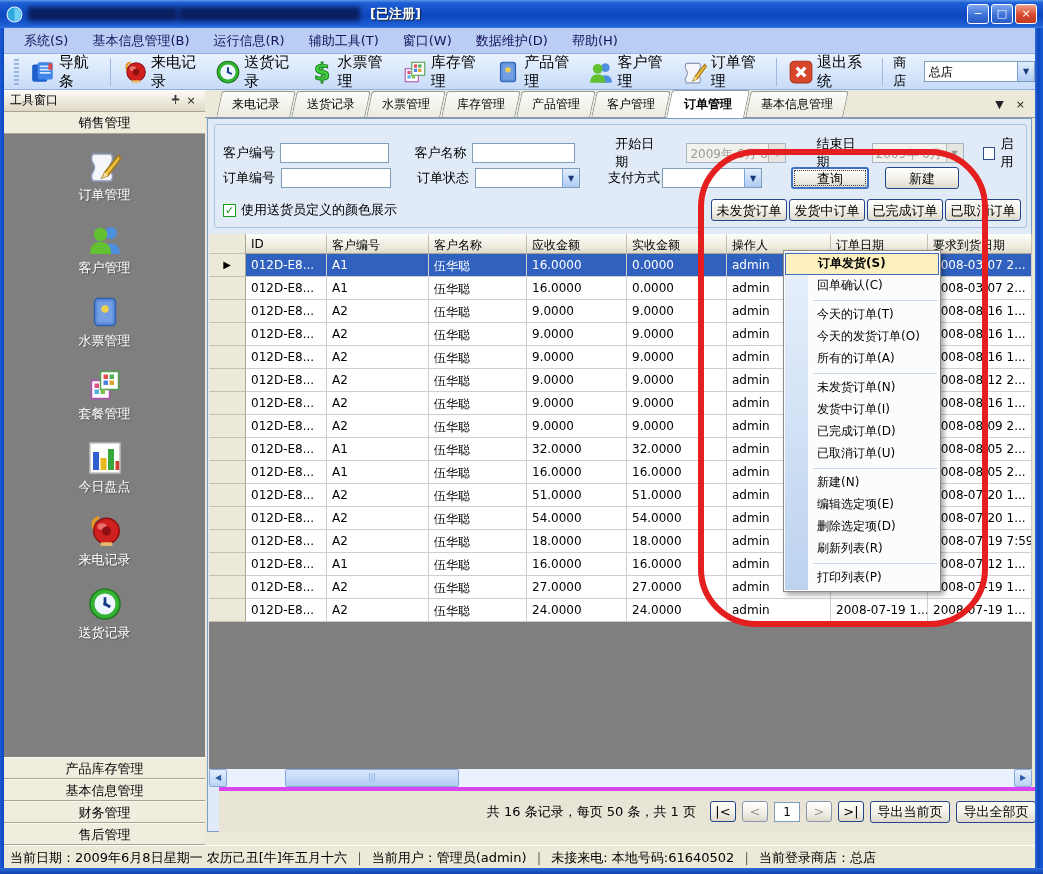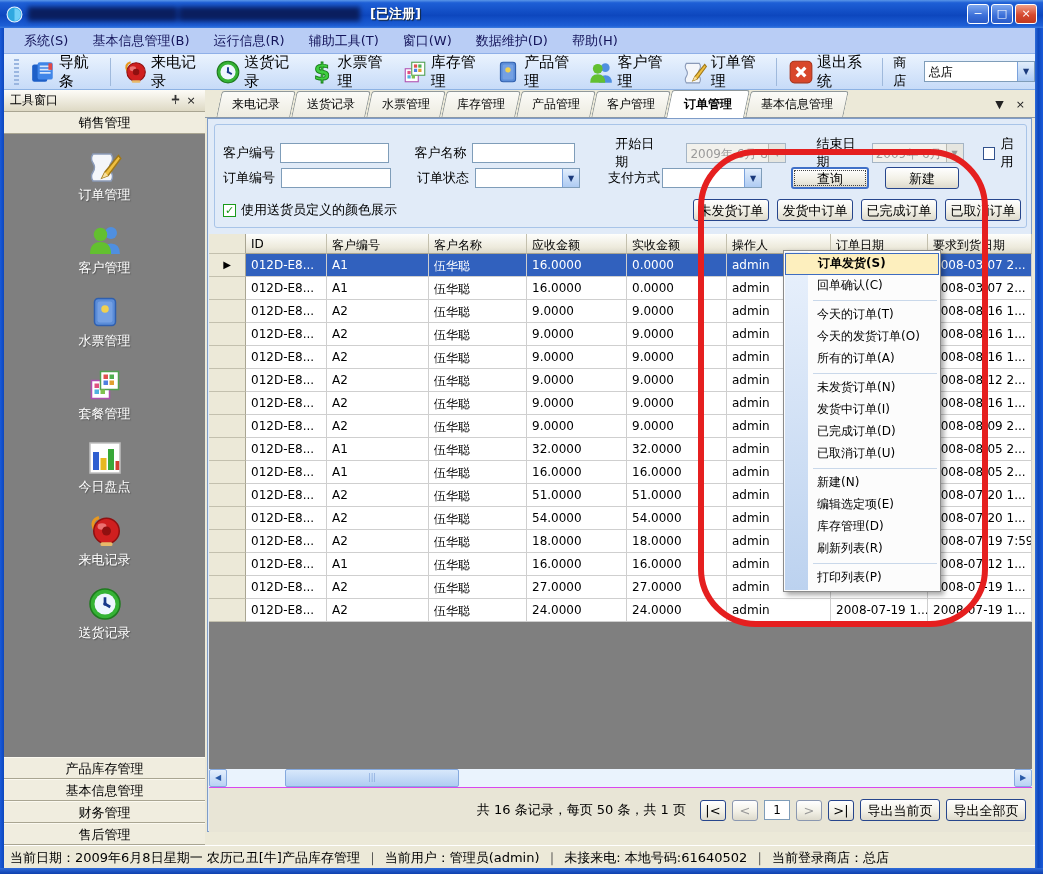--- a/index.html
+++ b/index.html
@@ -99,22 +99,22 @@
   .grayfill { position:absolute; left:1px; top:503px; width:823px; height:147px; background:#7F7F7F; }
 
   .hscroll { position:absolute; left:1px; top:650px; width:823px; height:18px; background:#EAF3FD; display:flex; }
   .hs-arrow { width:18px; height:18px; background:linear-gradient(#E4EFFD,#B9D2F4); border:1px solid #85A9DE;
     border-radius:2px; color:#2A5AA8; font-size:8px; text-align:center; line-height:16px; }
   .hs-track { position:relative; flex:1; }
   .hs-thumb { position:absolute; left:58px; top:0; width:174px; height:18px; border:1px solid #85A9DE; border-radius:2px;
     background:linear-gradient(#D8E8FB,#B0CDF2); }
   .hs-thumb:after { content:"|||"; display:block; text-align:center; color:#88AADD; font-size:8px; line-height:16px; }
 
-  .pager { position:absolute; left:1px; top:668px; width:823px; height:45px; background:#E8E5D6;
-    display:flex; align-items:center; justify-content:flex-end; gap:6px; padding-right:6px; border-top:1px solid #d946ef; }
+  .pager { position:absolute; left:11px; top:668px; width:823px; height:45px; background:#E8E5D6;
+    display:flex; align-items:center; justify-content:flex-end; gap:6px; padding-right:6px; border-top:4px solid #d946ef; }
   .pager .sum { font-size:13px; margin-right:8px; }
   .pg-btn { height:21px; min-width:26px; padding:0 4px; }
   .pg-btn.dis { color:#999; border-color:#8A97B0; }
   .pg-input { width:26px; height:20px; border:1px solid #7F9DB9; background:#fff; text-align:center; font-size:12px; }
   .exp-btn { width:80px; }
 
   
   .statusbar { position:absolute; left:4px; right:8px; top:845px; height:24px; background:#ECE9D8;
     border-top:1px solid #fff; display:flex; align-items:center; padding-left:6px; font-size:13px; }
   .sb-div { margin:0 6px; color:#333; }
@@ -402,21 +402,21 @@
               <span class="dd-btn">▼</span>
           </span>
           <button class="xpbtn focused" style="width:78px;margin-left:29px;">查询</button>
           <button class="xpbtn" style="width:74px;margin-left:16px;">新建</button>
         </div>
         <div class="f-row" style="top:76px;">
           <span style="margin-left:8px;display:flex;align-items:center;">
             <span class="cb">✓</span>
             <span class="cb-label">使用送货员定义的颜色展示</span>
           </span>
-          <span id="status-btns" style="position:absolute;right:5px;display:flex;gap:8px;">
+          <span id="status-btns" style="position:absolute;right:5px;display:flex;gap:2px;">
               <button class="xpbtn" style="width: 76px;">未发货订单</button>
               <button class="xpbtn" style="width: 76px;">发货中订单</button>
               <button class="xpbtn" style="width: 76px;">已完成订单</button>
               <button class="xpbtn" style="width: 76px;">已取消订单</button>
             </span>
         </div>
       </div>
 
       <div class="grid">
         <div class="g-header" id="g-header">
@@ -626,21 +626,21 @@
         <input class="pg-input" value="1" style="">
         <button class="xpbtn pg-btn dis">&gt;</button>
         <button class="xpbtn pg-btn">&gt;|</button>
         <button class="xpbtn exp-btn">导出当前页</button>
         <button class="xpbtn exp-btn">导出全部页</button>
       </div>
     </div>
   </div>
 
   <div class="statusbar" id="statusbar">
-      <span class="sb-seg">当前日期：2009年6月8日星期一 农历己丑[牛]产品库存管理</span>
+      <span class="sb-seg">当前日期：2009年6月8日星期一 农历己丑[牛]年五月十六</span>
       <span class="sb-div">｜</span>
       <span class="sb-seg">当前用户：管理员(admin)</span>
       <span class="sb-div">｜</span>
       <span class="sb-seg">未接来电: 本地号码:61640502</span>
       <span class="sb-div">｜</span>
       <span class="sb-seg">当前登录商店：总店</span>
     </div>
 
   <div class="context-menu">
     <div class="cm-strip"></div>
@@ -652,21 +652,21 @@
         <div class="cm-item">今天的发货订单(O)</div>
         <div class="cm-item">所有的订单(A)</div>
         <div class="cm-sep"></div>
         <div class="cm-item">未发货订单(N)</div>
         <div class="cm-item">发货中订单(I)</div>
         <div class="cm-item">已完成订单(D)</div>
         <div class="cm-item">已取消订单(U)</div>
         <div class="cm-sep"></div>
         <div class="cm-item">新建(N)</div>
         <div class="cm-item">编辑选定项(E)</div>
-        <div class="cm-item">库存管理(D)</div>
+        <div class="cm-item">删除选定项(D)</div>
         <div class="cm-item">刷新列表(R)</div>
         <div class="cm-sep"></div>
         <div class="cm-item">打印列表(P)</div>
       </div>
   </div>
 
   <div class="red-annot"></div>
 
   <div class="win-border-l"></div>
   <div class="win-border-r"></div>

